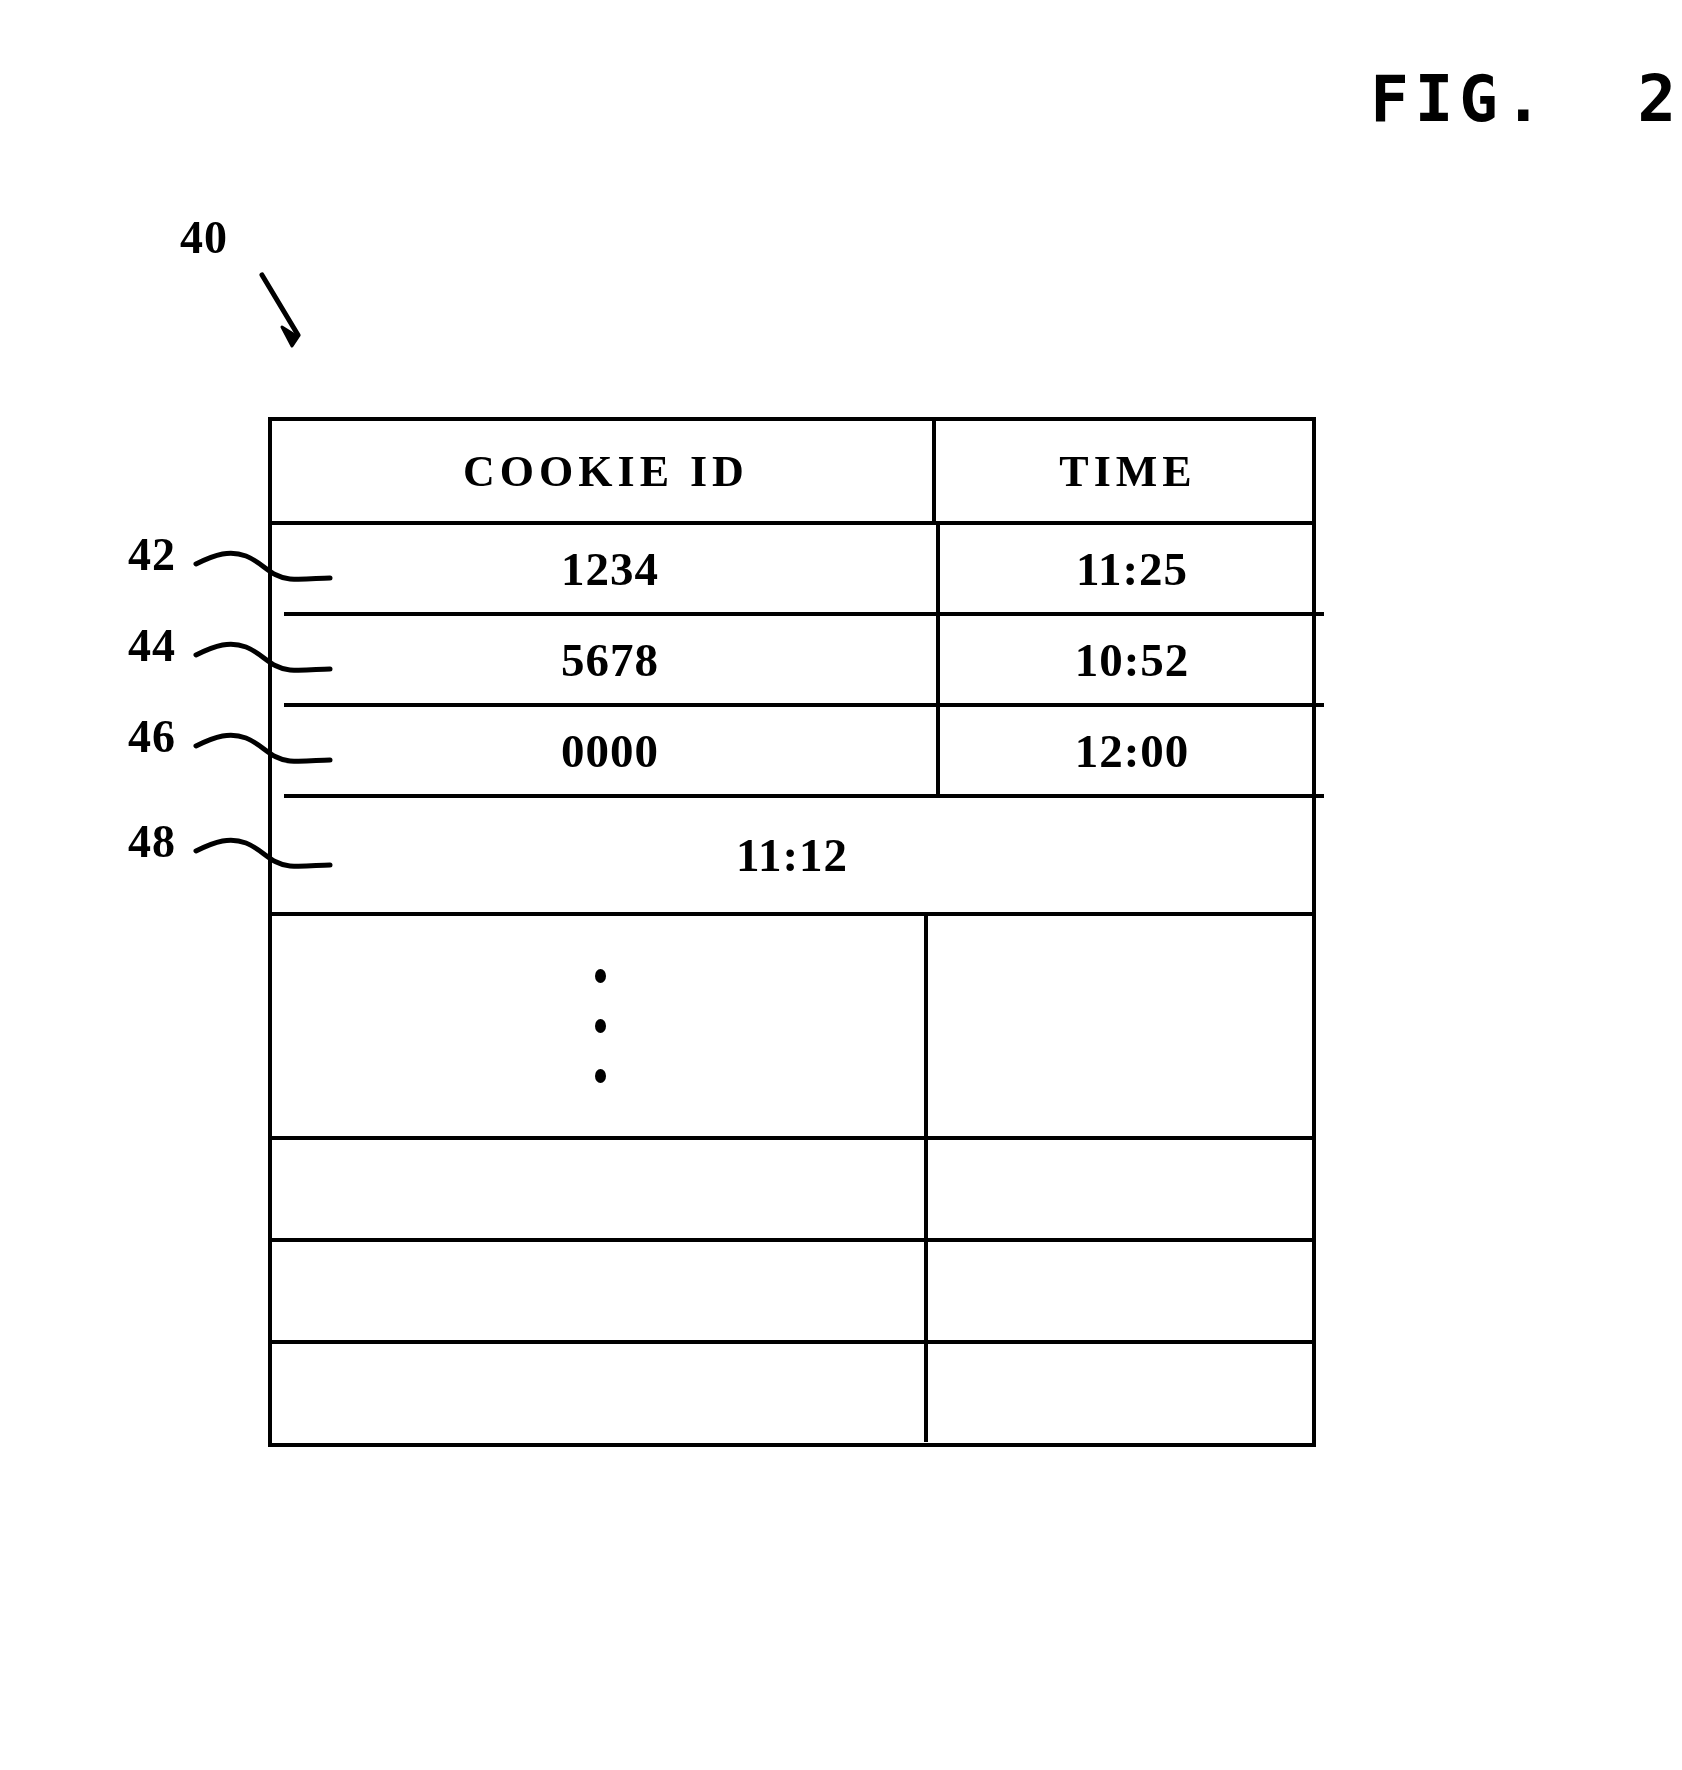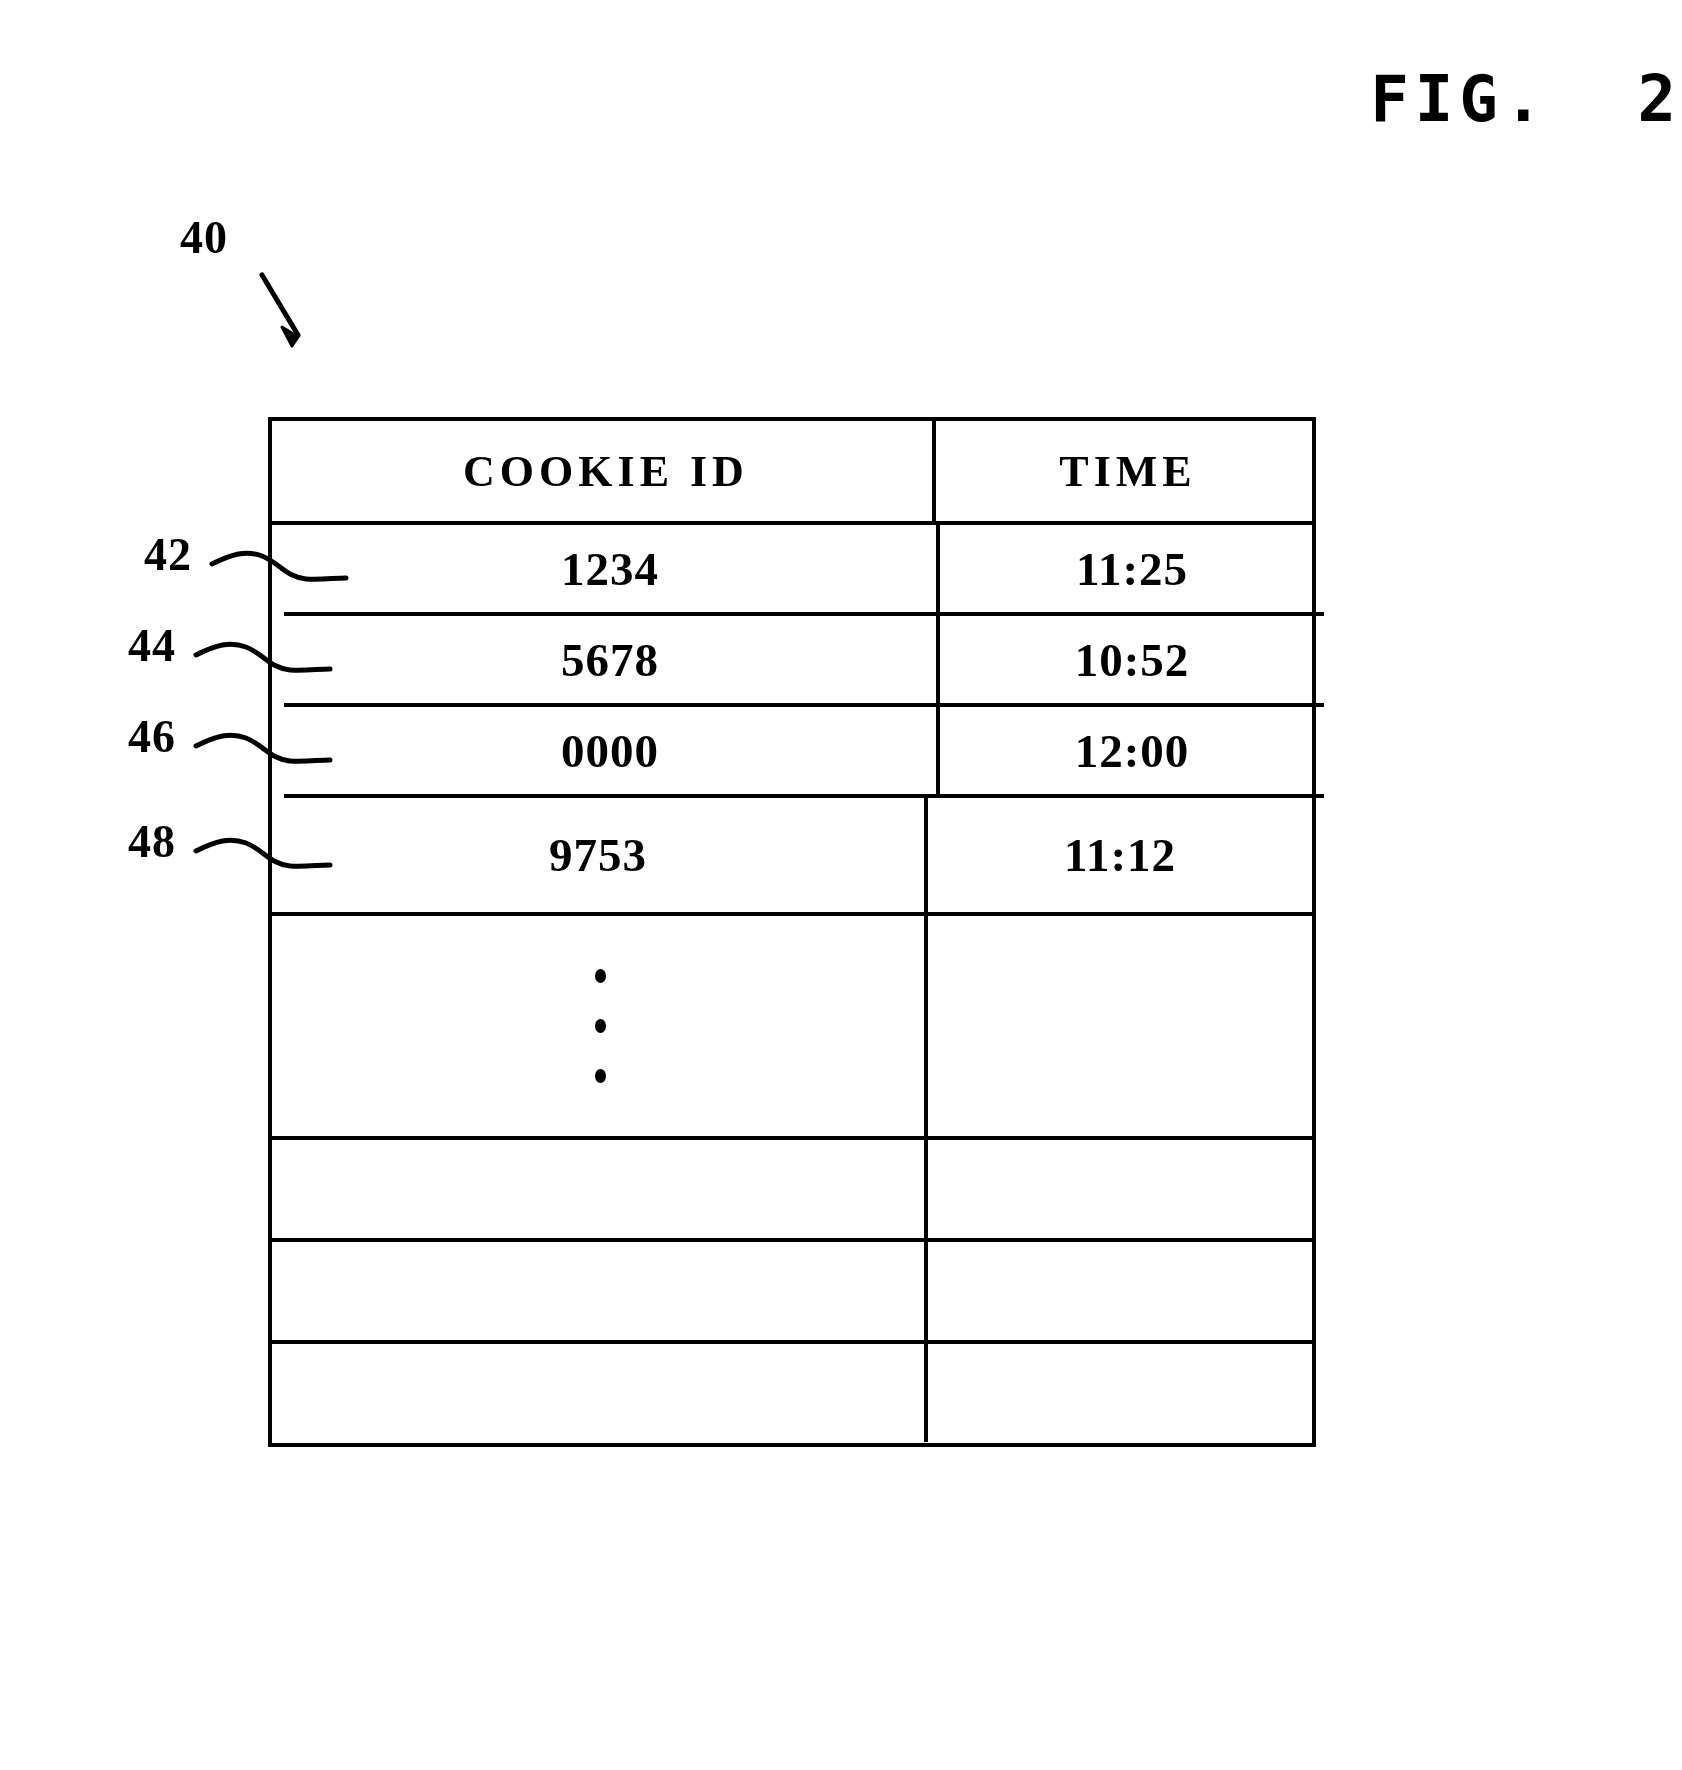--- a/index.html
+++ b/index.html
@@ -153,21 +153,21 @@
 <div id="figure-title">FIG.  2</div>
 
 <div id="ref-40-group">
   <div id="ref-40-label">40</div>
   <svg id="ref-40-arrow" width="260" height="160">
     <path d="M 112 70 L 148 130" stroke="#000" stroke-width="5" fill="none" stroke-linecap="round"></path>
     <path d="M 148 132 L 132 122 L 142 141 Z" fill="#000" stroke="#000" stroke-width="3" stroke-linejoin="round"></path>
   </svg>
 </div>
 
-<div class="row-ref" style="left:128px; top:528px;margin-left:16px;">
+<div class="row-ref" style="left:128px; top:528px;">
   <div class="row-ref-label">42</div>
   <svg class="row-ref-squiggle" width="152" height="70">
     <path d="M 6 30 C 26 20, 40 16, 56 22 C 72 28, 82 44, 100 45 C 116 46, 128 44, 140 44" stroke="#000" stroke-width="5" fill="none" stroke-linecap="round"></path>
   </svg>
 </div>
 
 <div class="row-ref" style="left:128px; top:619px;">
   <div class="row-ref-label">44</div>
   <svg class="row-ref-squiggle" width="152" height="70">
     <path d="M 6 30 C 26 20, 40 16, 56 22 C 72 28, 82 44, 100 45 C 116 46, 128 44, 140 44" stroke="#000" stroke-width="5" fill="none" stroke-linecap="round"></path>
@@ -204,21 +204,20 @@
     <div class="cell-id">5678</div>
     <div class="cell-time">10:52</div>
   </div>
 
   <div class="trow h-data">
     <div class="cell-id">0000</div>
     <div class="cell-time">12:00</div>
   </div>
 
   <div class="trow h-data4">
-    <div class="cell-id">9753</div>
     <div class="cell-time">11:12</div>
   </div>
 
   <div class="trow h-dots">
     <div class="cell-id"></div>
     <div class="cell-time"></div>
     <div class="dots-wrap">
       <span class="dot"></span>
       <span class="dot"></span>
       <span class="dot"></span>

